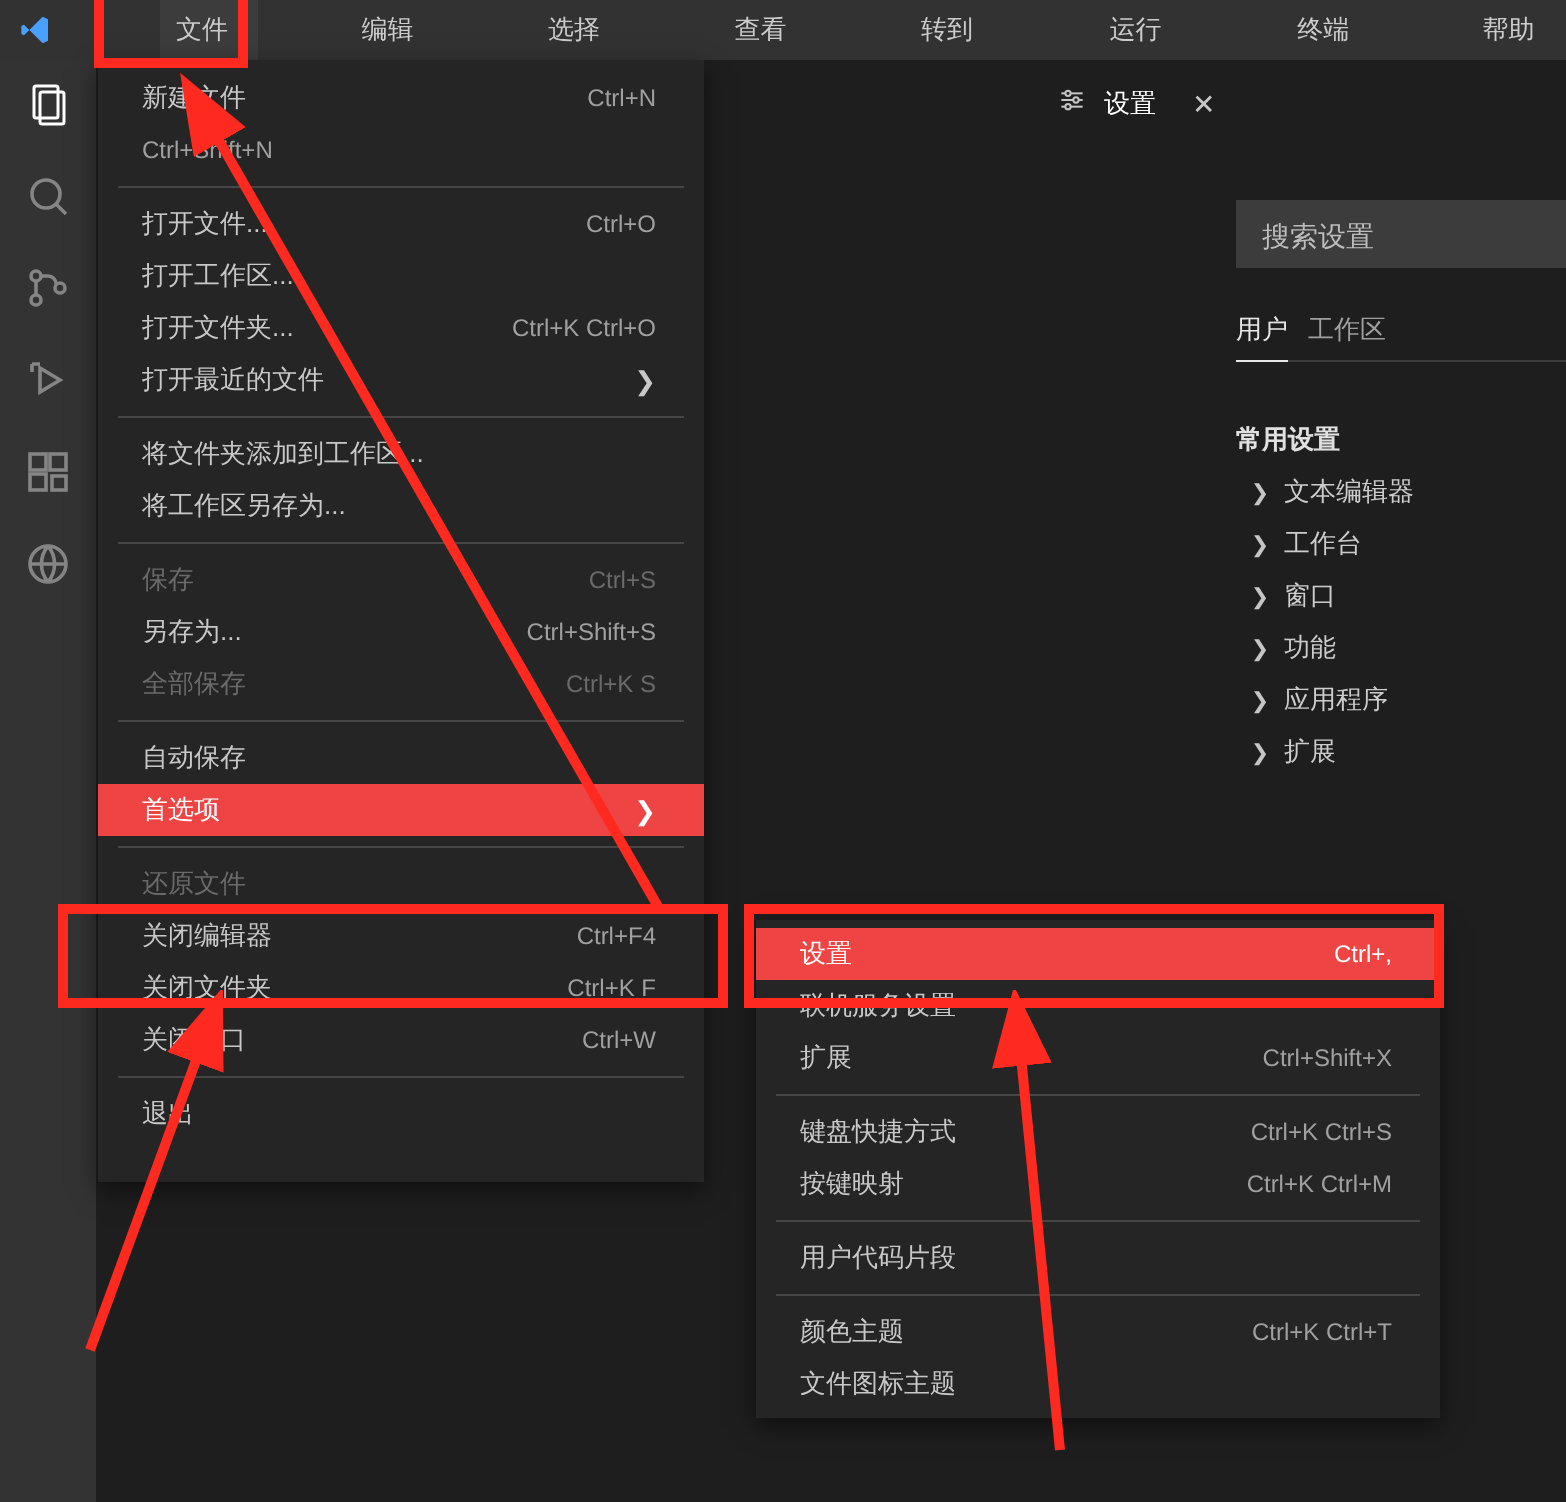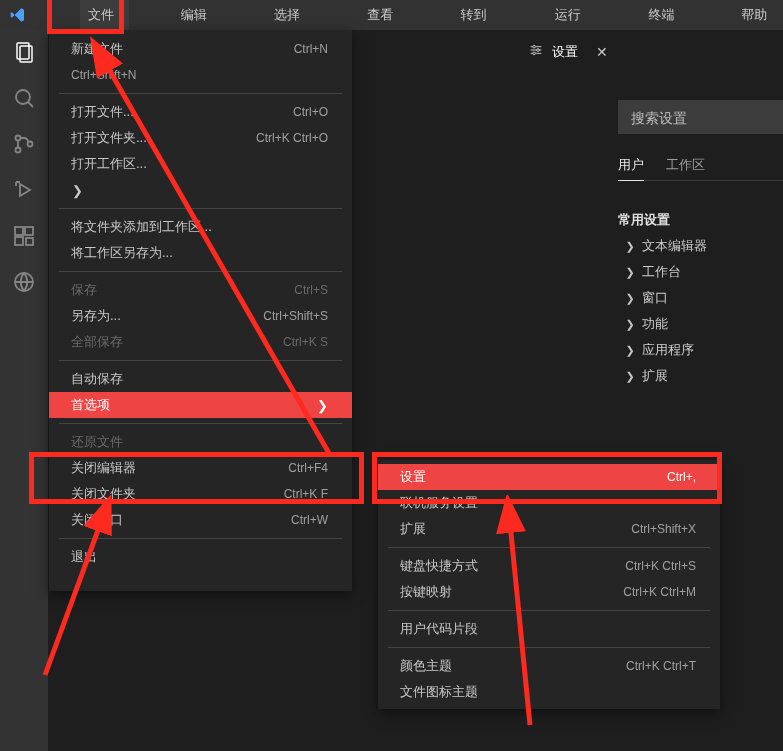--- a/index.html
+++ b/index.html
@@ -125,21 +125,21 @@
     height: 34px;
     width: 190px;
     padding: 0 12px;
     color: #bdbdbd;
     line-height: 34px;
     font-size: 14px;
   }
   .scope-tabs {
     margin-top: 22px;
     display: flex;
-    gap: 22px;
+    gap: 10px;
     font-size: 13px;
     color: #a09e9e;
   }
   .scope-tab { padding-bottom: 6px; }
   .scope-tab.active { color:#e7e7e7; border-bottom: 1px solid #e7e7e7; }
   .scope-underline { height:1px; background:#3c3c3c; width: 200px; margin-top:-1px;}
   .nav-tree { margin-top: 26px; }
   .nav-head { font-weight: 700; color:#e0e0e0; padding: 4px 0;}
   .nav-item {
     display:flex; align-items:center; gap:6px;
@@ -284,27 +284,28 @@
     </div>
     <div class="menu-row">
       <span class="accel">Ctrl+Shift+N</span>
     </div>
     <div class="menu-sep"></div>
     <div class="menu-row">
       <span class="label">打开文件...</span>
       <span class="accel">Ctrl+O</span>
     </div>
     <div class="menu-row">
+      <span class="label">打开工作区...</span>
+    </div>
+    <div class="menu-row">
       <span class="label">打开文件夹...</span>
       <span class="accel">Ctrl+K Ctrl+O</span>
     </div>
     <div class="menu-row">
-      <span class="label">打开工作区...</span>
-    </div>
-    <div class="menu-row">
+      <span class="label">打开最近的文件</span>
       <span class="chevron">❯</span>
     </div>
     <div class="menu-sep"></div>
     <div class="menu-row">
       <span class="label">将文件夹添加到工作区...</span>
     </div>
     <div class="menu-row">
       <span class="label">将工作区另存为...</span>
     </div>
     <div class="menu-sep"></div>

